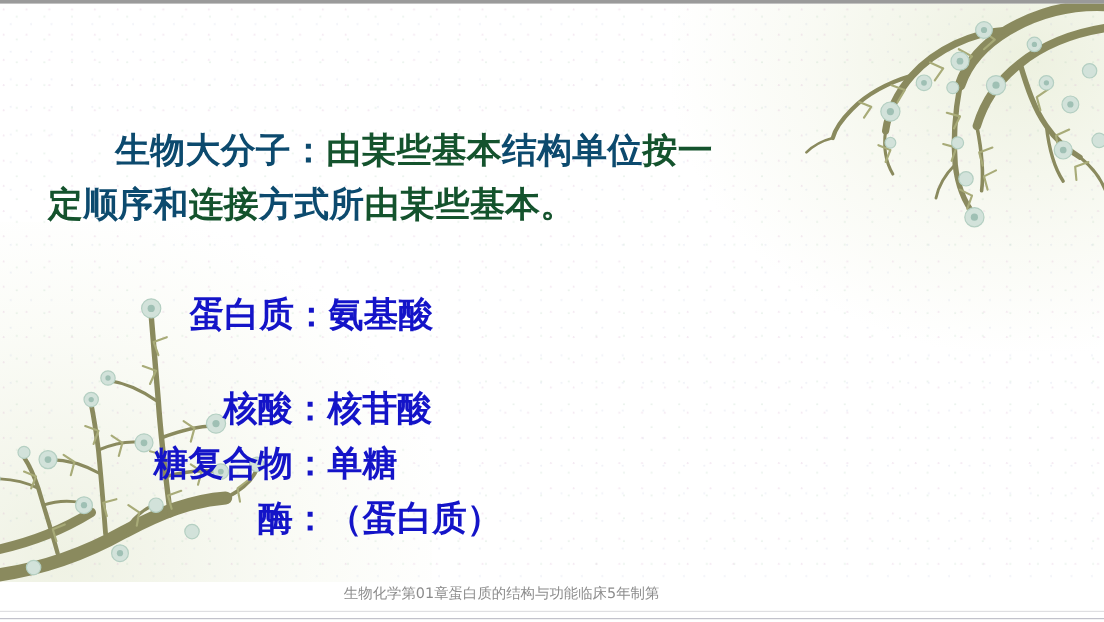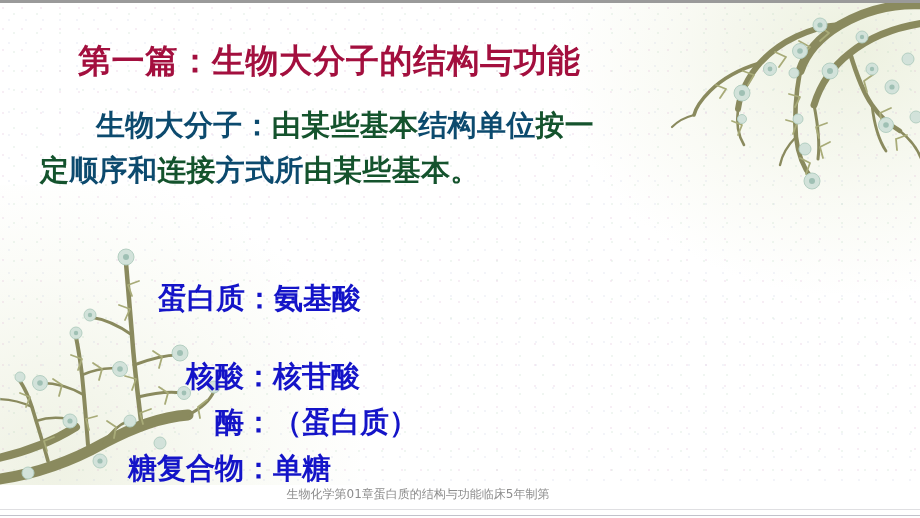--- a/index.html
+++ b/index.html
@@ -124,21 +124,21 @@
     font-family: "DejaVu Serif", "Liberation Serif", serif;
     font-weight: 700;
     font-size: 29px;
     line-height: 46px;
     color: #1414c8;
   }
   .list-block .li {
     display: block;
     white-space: nowrap;
   }
-  .li-1 { padding-left: 158px; margin-top: 36px; }
+  .li-1 { padding-left: 158px; }
   .li-2 { padding-left: 186px; margin-top: 32px; }
   .li-3 { padding-left: 215px; }
   .li-4 { padding-left: 128px; }
 
   
   .footer-band {
     position: absolute;
     left: 0;
     top: 485px;
     width: 920px;
@@ -318,36 +318,35 @@
         <circle cx="222" cy="158" r="6" fill="#d2e2da" stroke="#b4cfc2" stroke-width="1"></circle>
         <circle cx="108" cy="232" r="7" fill="#d2e2da" stroke="#b4cfc2" stroke-width="1"></circle>
         <circle cx="108" cy="232" r="2.6" fill="#9fc0b4"></circle>
         <circle cx="168" cy="214" r="6" fill="#d2e2da" stroke="#b4cfc2" stroke-width="1"></circle>
         <circle cx="36" cy="244" r="6" fill="#d2e2da" stroke="#b4cfc2" stroke-width="1"></circle>
       </g>
     </svg>
 
     <div class="text-layer">
 
-      <div class="title-line">第一篇：生物大分子的结构与功能</div>
 
       <div class="para">
         <span class="l1">
           <span class="c-orange">生物大分子：</span><span class="c-blue">由某些基本</span><span class="c-orange">结构单位</span><span class="c-blue">按一</span>
         </span>
         <span class="l2">
           <span class="c-blue">定</span><span class="c-orange">顺序和</span><span class="c-blue">连接</span><span class="c-orange">方式所</span><span class="c-blue">由某些基本。</span>
         </span>
       </div>
 
       <div class="list-block">
         <span class="li li-1">蛋白质：氨基酸</span>
         <span class="li li-2">核酸：核苷酸</span>
+        <span class="li li-4">糖复合物：单糖</span>
         <span class="li li-3">酶：（蛋白质）</span>
-        <span class="li li-4">糖复合物：单糖</span>
       </div>
 
     </div>
   </div>
 
   <div class="footer-band"></div>
   <div class="footer-caption">生物化学第01章蛋白质的结构与功能临床5年制第</div>
   <div class="footer-rule"></div>
   <div class="footer-rule2"></div>
 

